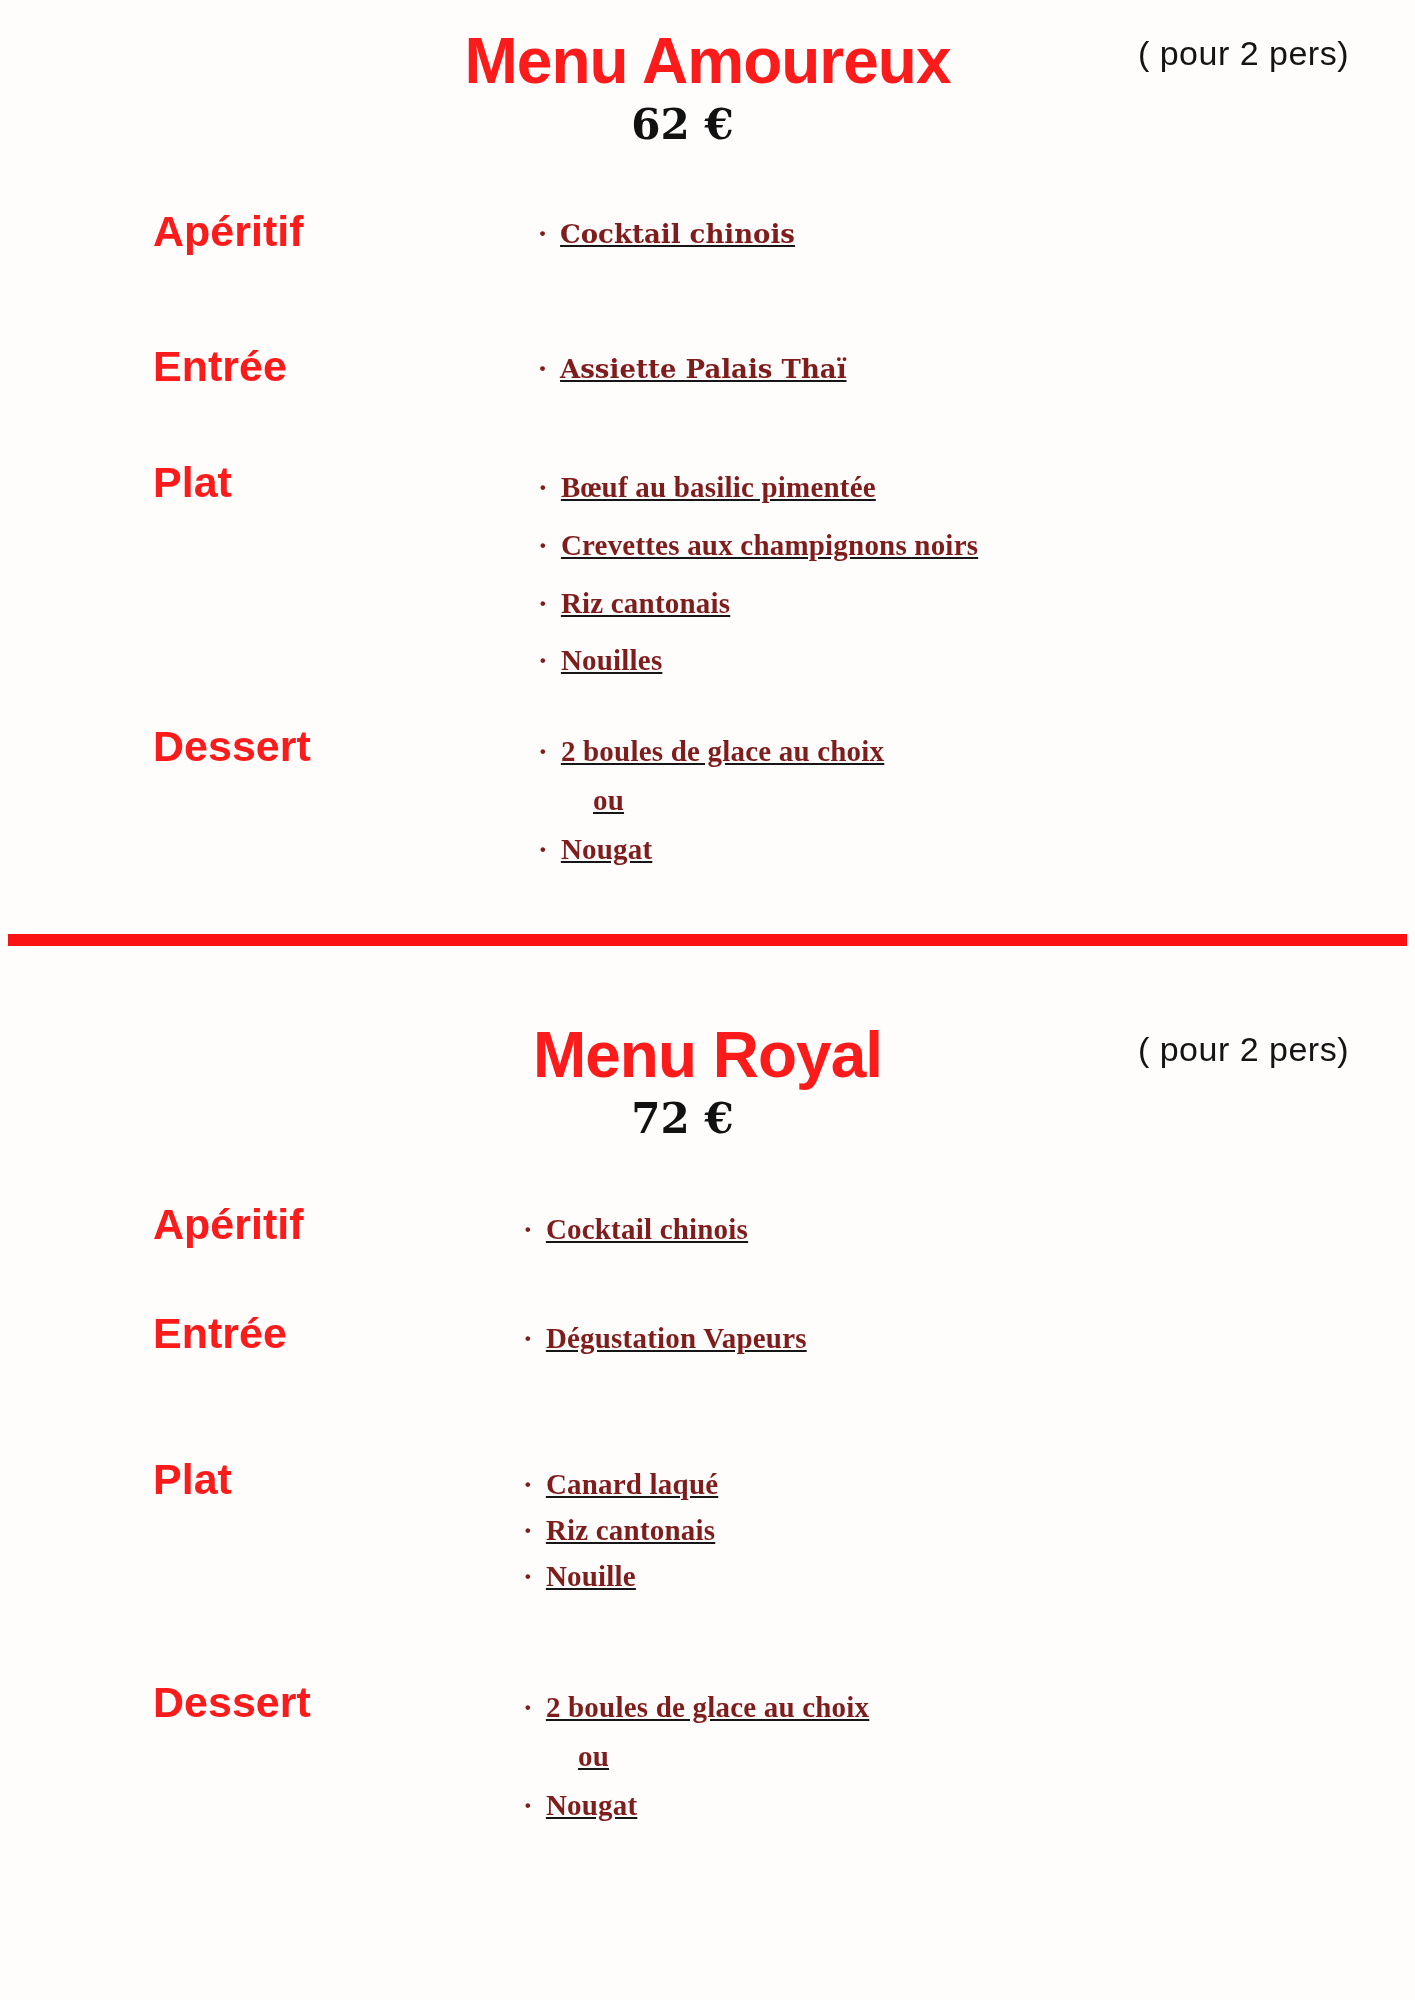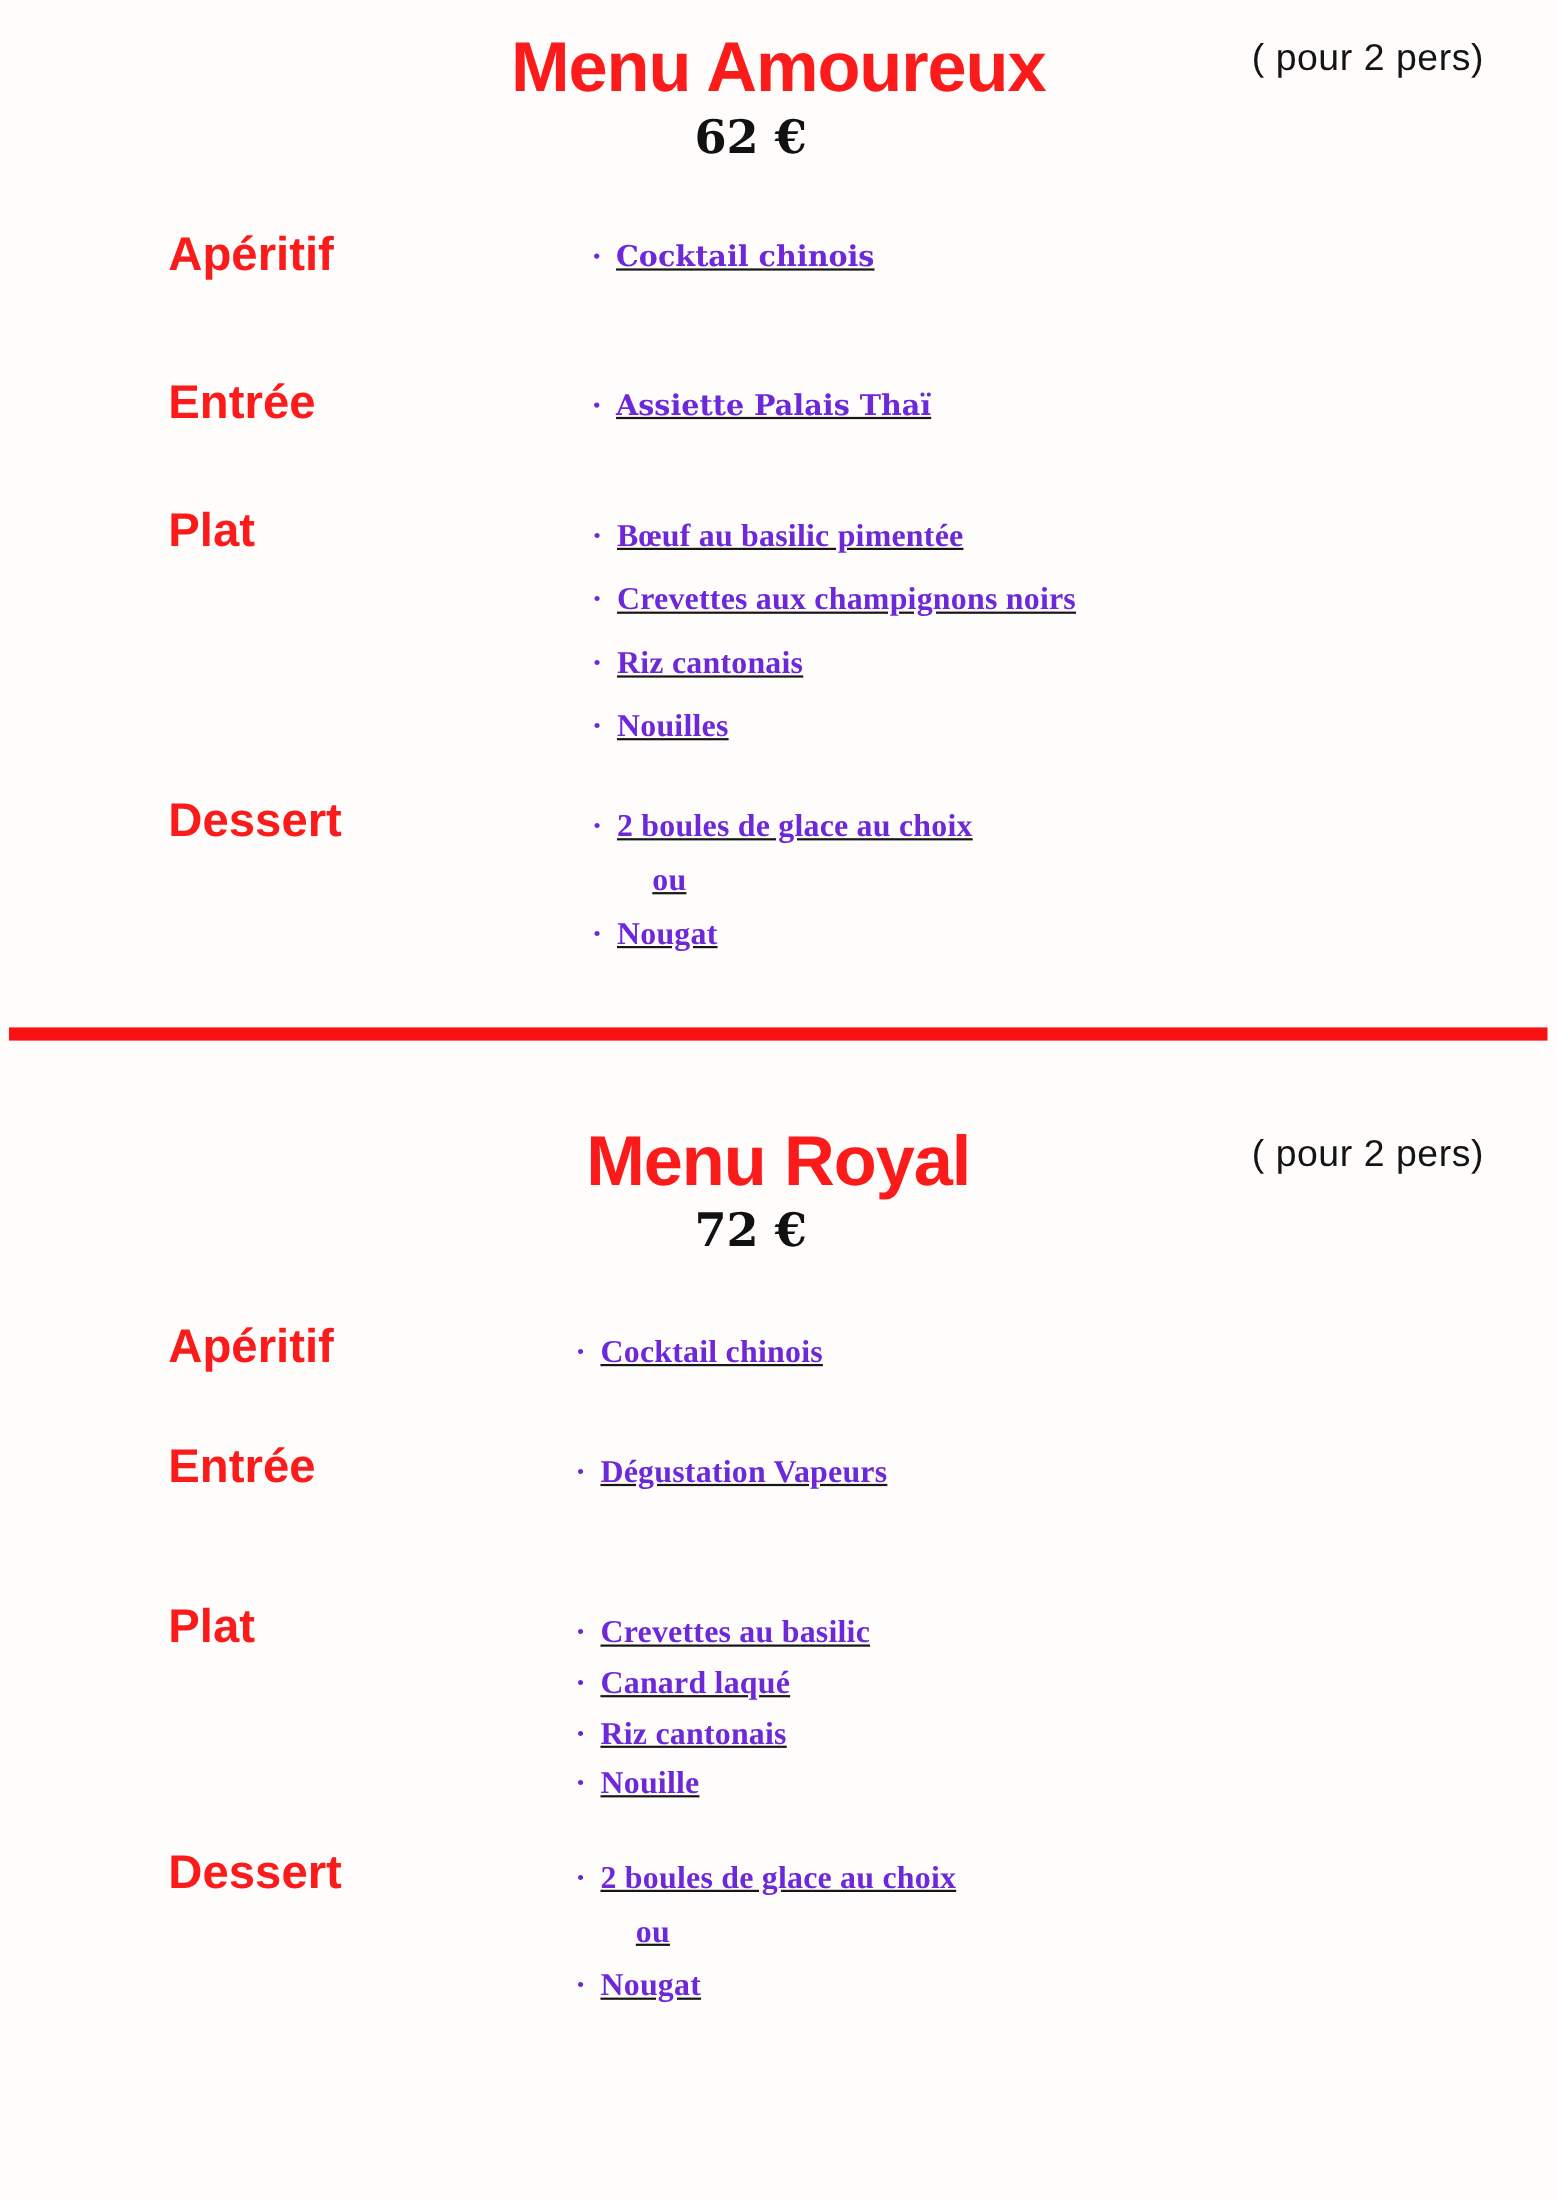--- a/index.html
+++ b/index.html
@@ -59,21 +59,21 @@
   }
   ul.sec-items {
     list-style: none;
     margin: 0;
     padding: 12px 0 0 0;
   }
   .m1 ul.sec-items { margin-left: 530px; }
   .m2 ul.sec-items { margin-left: 515px; }
   ul.sec-items li {
     font-weight: bold;
-    color: #6d28d9;
+    color: #7f1d1d;
     line-height: 1.2;
     margin-bottom: 11px;
     white-space: nowrap;
   }
   ul.wide li {
     font-family: "DejaVu Serif", serif;
     font-size: 26px;
   }
   ul.narrow li {
     font-family: "Liberation Serif", serif;
@@ -161,21 +161,20 @@
     <div class="sec" style="top:1309px">
       <div class="sec-label">Entrée</div>
       <ul class="sec-items narrow">
         <li class="bullet">Dégustation Vapeurs</li>
       </ul>
     </div>
 
     <div class="sec" style="top:1455px">
       <div class="sec-label">Plat</div>
       <ul class="sec-items narrow">
-        <li class="bullet">Crevettes au basilic</li>
         <li class="bullet">Canard laqué</li>
         <li class="bullet">Riz cantonais</li>
         <li class="bullet">Nouille</li>
       </ul>
     </div>
 
     <div class="sec" style="top:1678px">
       <div class="sec-label">Dessert</div>
       <ul class="sec-items narrow gap-md">
         <li class="bullet">2 boules de glace au choix</li>

